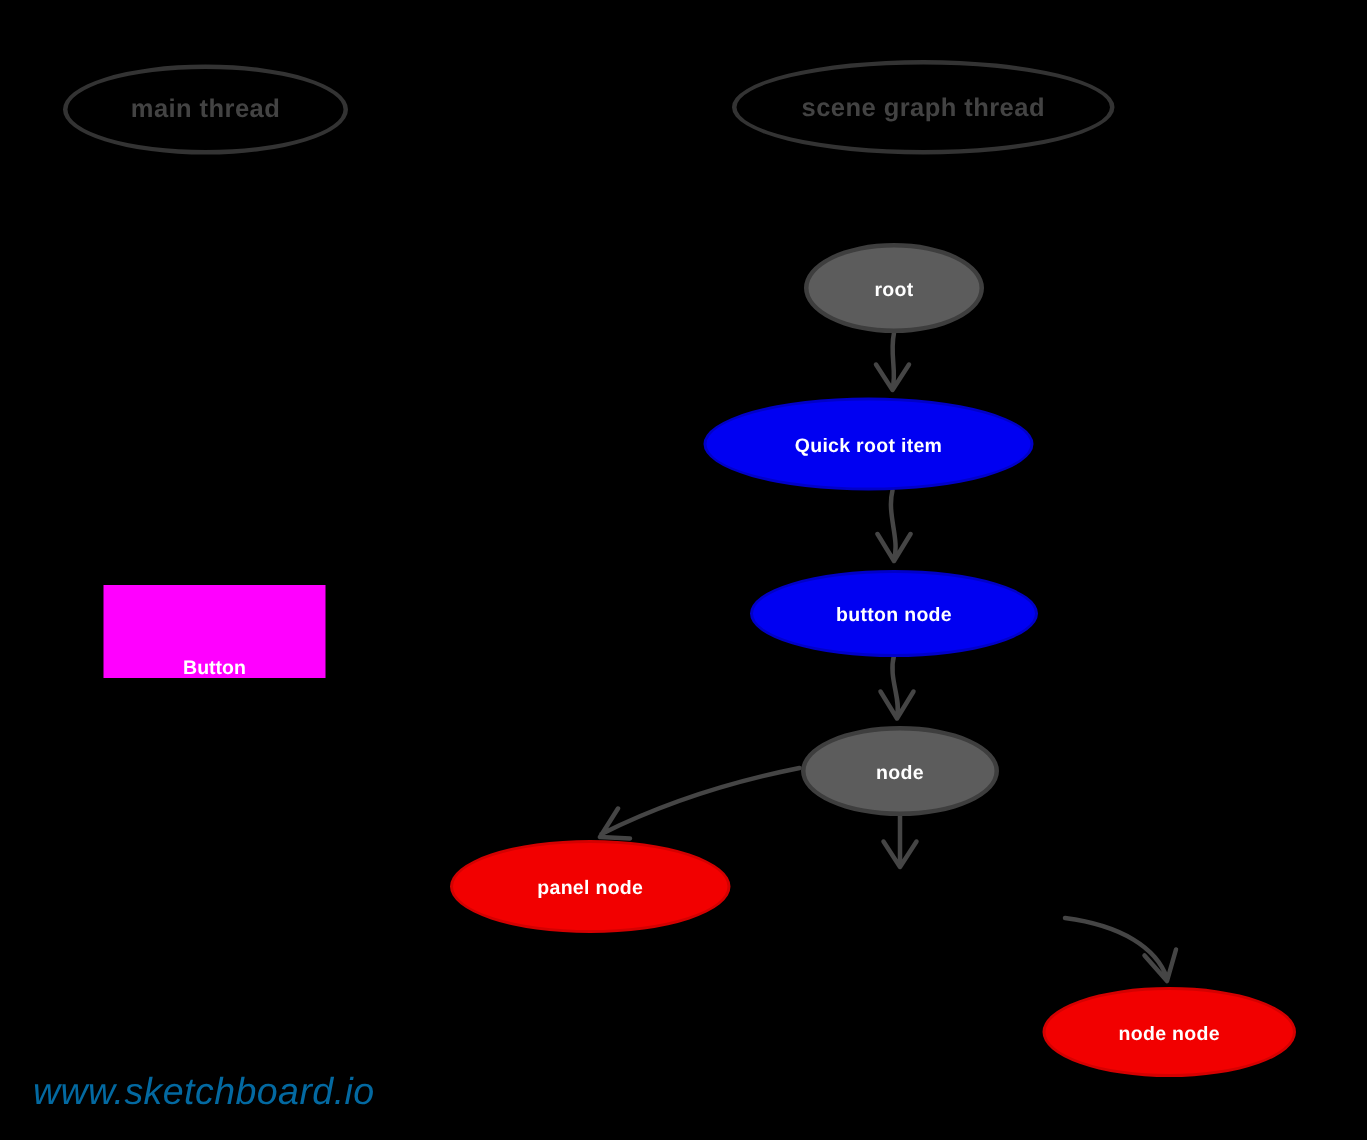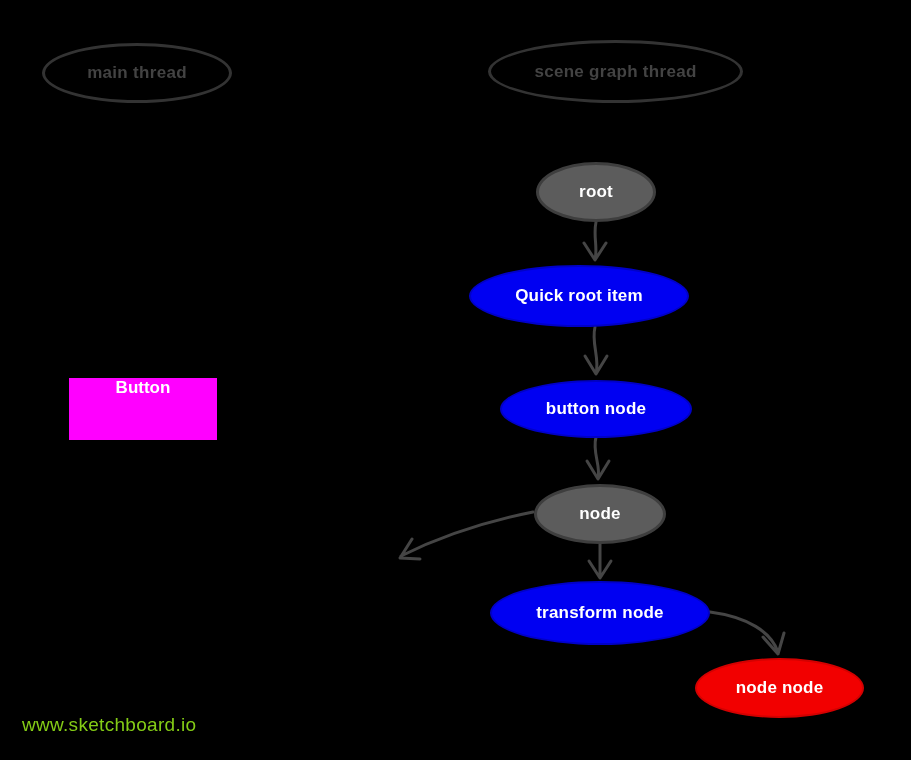--- a/index.html
+++ b/index.html
@@ -32,21 +32,21 @@
   }
   .node {
     position: absolute;
     z-index: 2;
     border-radius: 50%;
     display: flex;
     align-items: center;
     justify-content: center;
     color: #ffffff;
     font-weight: bold;
-    font-size: 17px;
+    font-size: 13px;
     box-sizing: border-box;
     letter-spacing: 0.2px;
   }
   .tone-gray   { border: 3px solid #3e3e3e; }
   .tone-blue   { border: 2px solid #0000c8; }
   .tone-red    { border: 2px solid #d40000; }
   .lane {
     position: absolute;
     z-index: 2;
     border-radius: 50%;
@@ -58,36 +58,38 @@
     display: flex;
     align-items: center;
     justify-content: center;
     box-sizing: border-box;
     letter-spacing: 0.3px;
   }
   .rect-node {
     position: absolute;
     z-index: 2;
     display: flex;
-    align-items: flex-start;
+    align-items: flex-end;
     justify-content: center;
     color: #ffffff;
     font-weight: bold;
-    font-size: 17px;
+    font-size: 13px;
     box-sizing: border-box;
+    margin-top: 12px;
   }
   .watermark {
     position: absolute;
     z-index: 2;
     left: 22px;
     top: 714px;
-    font-size: 19px;
+    font-size: 25px;
     font-weight: normal;
-    color: #84cc16;
+    color: #0369a1;
     letter-spacing: 0.3px;
+    font-style: italic;
   }
 </style>
 </head>
 <body>
 
 <div class="stage">
 
   <svg class="connectors" viewBox="0 0 911 760" xmlns="http://www.w3.org/2000/svg">
     <path d="M 596 222 C 593 236 598 248 595 259 M 584 243 L 595 260 L 606 243"></path>
     <path d="M 595 327 C 591 343 600 359 596 373 M 585 356 L 596 374 L 607 356"></path>
@@ -118,24 +120,24 @@
   </div>
 
   <div class="node tone-blue" style="left: 500px; top: 380px; width: 192px; height: 58px; background-color: rgb(0, 0, 242);">
     <span>button node</span>
   </div>
 
   <div class="node tone-gray" style="left: 534px; top: 484px; width: 132px; height: 60px; background-color: rgb(92, 92, 92);">
     <span>node</span>
   </div>
 
+  <div class="node tone-red" style="left: 300px; top: 560px; width: 187px; height: 62px; background-color: rgb(242, 0, 0);">
+    <span>panel node</span>
+  </div>
 
-  <div class="node tone-blue" style="left: 490px; top: 581px; width: 220px; height: 64px; background-color: rgb(0, 0, 242);">
-    <span>transform node</span>
-  </div>
 
   <div class="node tone-red" style="left: 695px; top: 658px; width: 169px; height: 60px; background-color: rgb(242, 0, 0);">
     <span>node node</span>
   </div>
 
   <div class="watermark">www.sketchboard.io</div>
 
 </div>
 
 </body></html>

